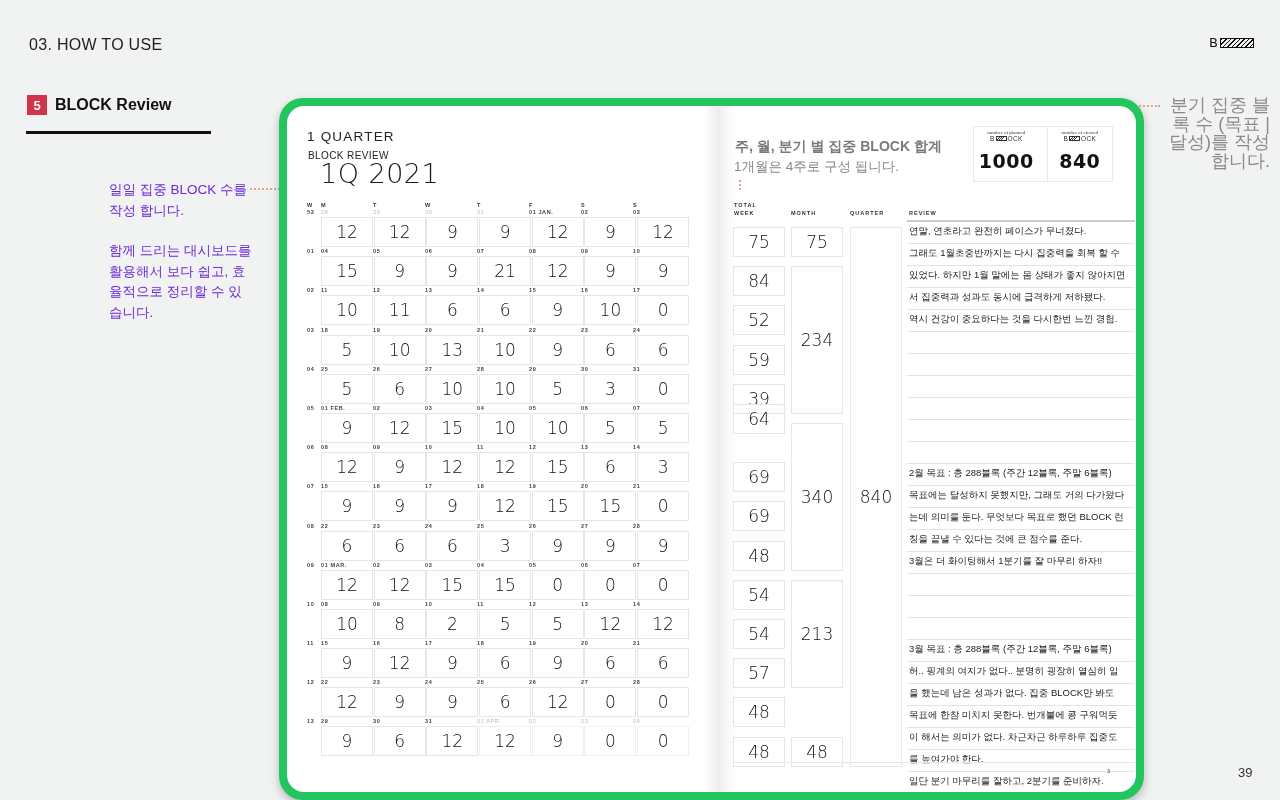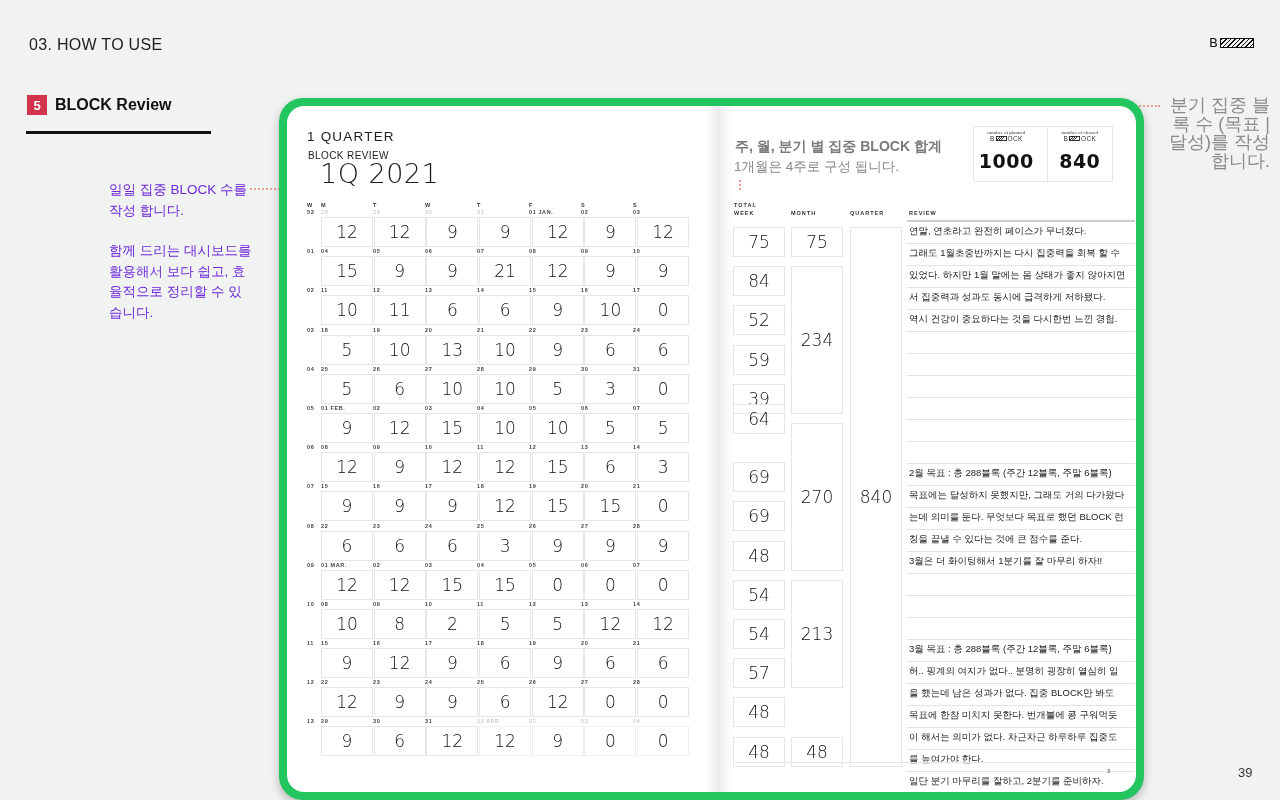--- a/index.html
+++ b/index.html
@@ -451,21 +451,21 @@
         <div class="wbox" style="left: 446px; top: 356.2px;">69</div>
         <div class="wbox" style="left: 446px; top: 395.4px;">69</div>
         <div class="wbox" style="left: 446px; top: 434.6px;">48</div>
         <div class="wbox" style="left: 446px; top: 473.8px;">54</div>
         <div class="wbox" style="left: 446px; top: 513px;">54</div>
         <div class="wbox" style="left: 446px; top: 552.2px;">57</div>
         <div class="wbox" style="left: 446px; top: 591.4px;">48</div>
         <div class="wbox" style="left: 446px; top: 630.6px;">48</div>
         <div class="wbox" style="left: 504px; top: 121px; height: 30px;">75</div>
         <div class="wbox" style="left: 504px; top: 160.2px; height: 147.6px;">234</div>
-        <div class="wbox" style="left: 504px; top: 317px; height: 147.6px;">270</div>
+        <div class="wbox" style="left: 504px; top: 317px; height: 147.6px;">340</div>
         <div class="wbox" style="left: 504px; top: 473.8px; height: 108px;">213</div>
         <div class="wbox" style="left: 504px; top: 630.6px; height: 30px;">48</div>
         <div class="wbox" style="left: 563px; top: 121px; height: 539.6px;">840</div>
       </div>
 
     <div class="review" id="review">
       <div class="review-rule"></div>
     <div class="rline">연말, 연초라고 완전히 페이스가 무너졌다.</div>
         <div class="rline">그래도 1월초중반까지는 다시 집중력을 회복 할 수</div>
         <div class="rline">있었다. 하지만 1월 말에는 몸 상태가 좋지 않아지면</div>

